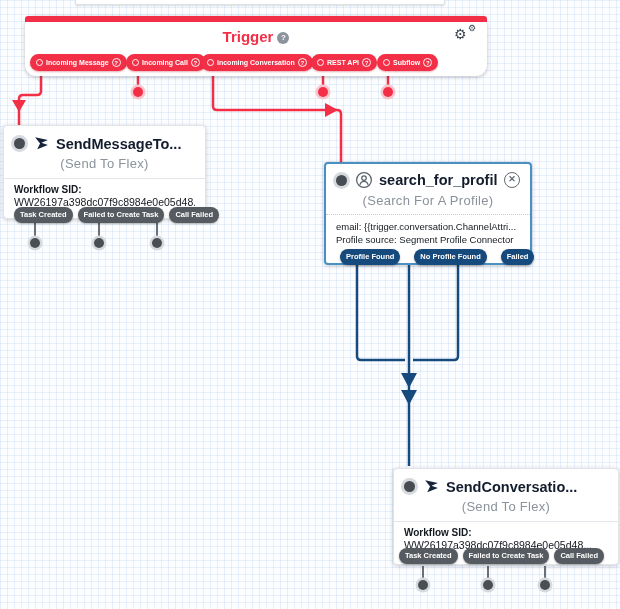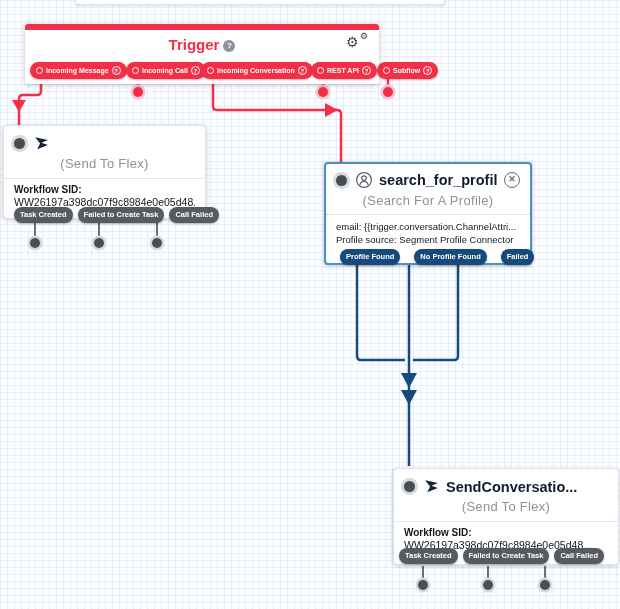--- a/index.html
+++ b/index.html
@@ -19,22 +19,22 @@
 
   
   .partial-top {
     position:absolute; left:75px; top:-3px; width:370px; height:8px;
     background:#fff; border:1px solid #dde2e8; border-radius:0 0 2px 2px;
     box-shadow:0 1px 2px rgba(0,0,0,0.12); z-index:2;
   }
 
   
   .trigger-card {
-    position:absolute; left:25px; top:24px; width:354px; height:60px;
-    background:#fff; border-radius:1px; z-index:2;
+    position:absolute; left:25px; top:16px; width:462px; height:60px;
+    background:#fff; border-radius:11px; z-index:2;
     box-shadow:0 1px 4px rgba(20,30,45,0.28);
   }
   .trigger-bar { height:6px; background:#F22F46; border-radius:3px 3px 0 0; }
   .trigger-title-row {
     position:absolute; left:0; right:0; top:12px; text-align:center;
     font-size:15px; font-weight:bold; color:#F22F46;
   }
   .help-badge {
     display:inline-block; width:12px; height:12px; line-height:12px;
     border-radius:50%; background:#8d939c; color:#fff; font-size:8px;
@@ -195,20 +195,21 @@
       <span class="pill-help">?</span>
     </div>
   </div>
 
   <div class="node-card card-send-message">
     <div class="node-header">
       <span class="node-dot"></span>
       <svg class="icon-svg" width="17" height="17" viewBox="0 0 24 24">
         <path d="M3 3 L21 7 L12 11 L21 14 L6 20 L10 12 Z" fill="#15243B"></path>
       </svg>
+      <span class="node-title">SendMessageTo...</span>
     </div>
     <div class="node-subtitle">(Send To Flex)</div>
     <div class="node-divider"></div>
     <div class="node-fields">
       <div class="field-label">Workflow SID:</div>
       <div class="field-value">WW26197a398dc07f9c8984e0e05d48...</div>
     </div>
     <div class="transitions">
       <span class="transition-btn t-gray">Task Created</span>
       <span class="transition-btn t-gray">Failed to Create Task</span>

